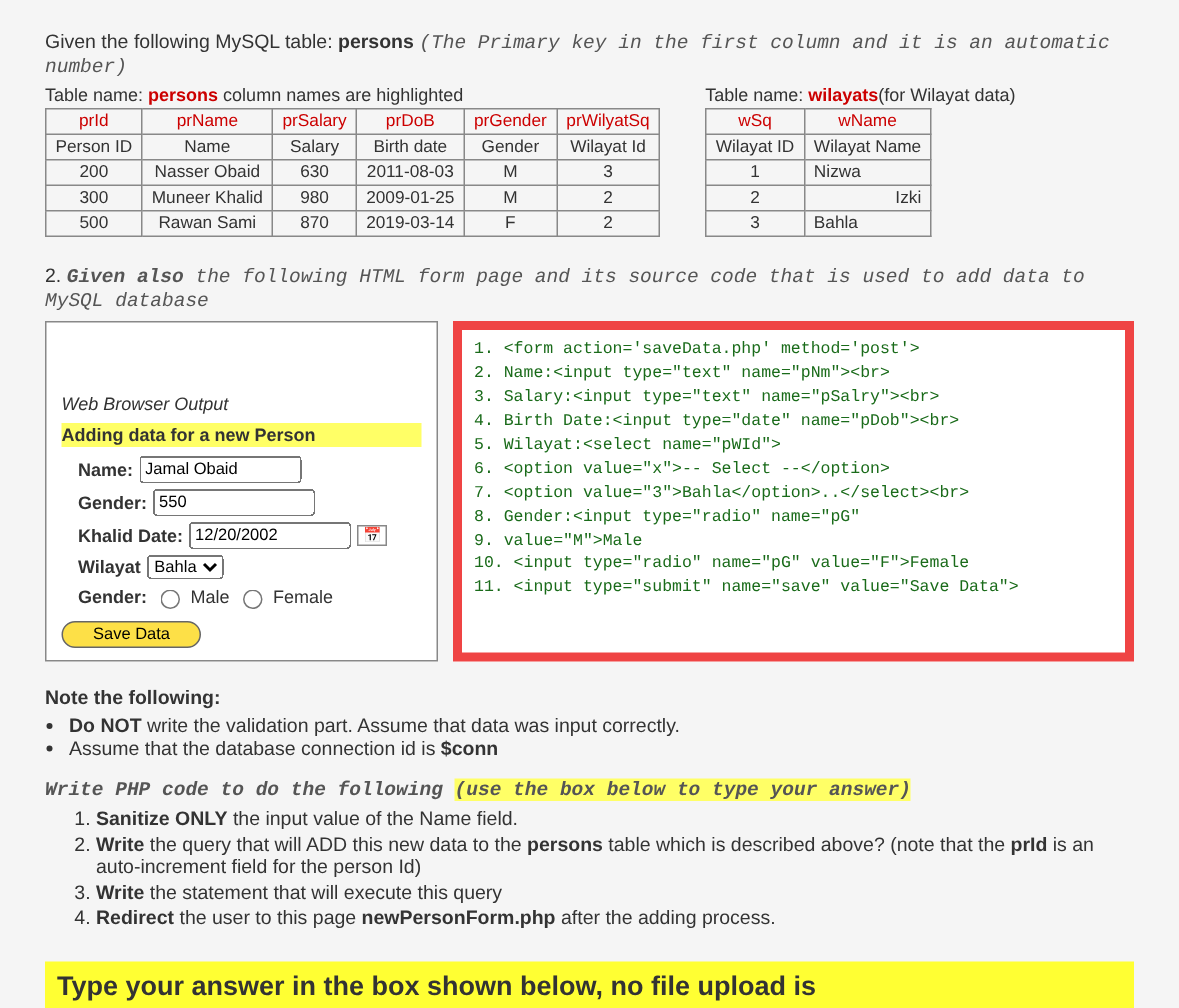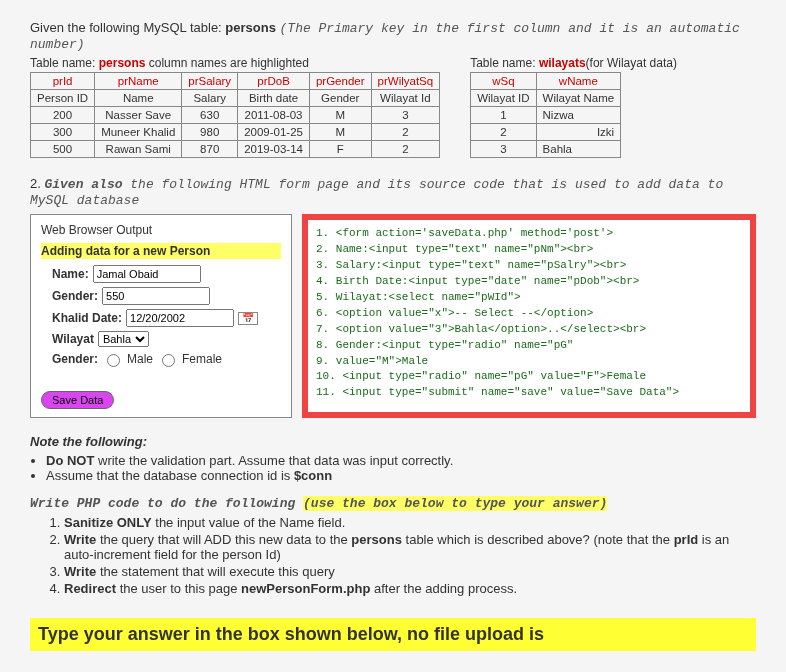--- a/index.html
+++ b/index.html
@@ -24,39 +24,39 @@
   .red-cell { color: #c00; }
   .q2 { margin-bottom: 6px; }
   .form-code-row { display: flex; gap: 10px; margin-bottom: 16px; }
   .browser-box {
     border: 1px solid #888;
     padding: 8px 10px;
     background: #fff;
     font-size: 12px;
     width: 240px;
   }
-  .browser-box .title { margin-bottom: 6px; }
+  .browser-box .title { font-style: italic; margin-bottom: 6px; margin-top: 39px; }
   .form-heading { background: #ffff66; font-weight: bold; padding: 1px 0; margin-bottom: 6px; font-size: 12px;}
   .form-line { margin: 4px 0; display: flex; align-items: center; gap: 4px; }
   .form-line label { font-weight: bold; padding-left: 11px; }
   .form-line input[type=text] { width: 100px; font-size: 11px; padding: 1px 2px;}
   .form-line select { font-size: 11px; }
-  button.save { border: 1px solid #666; border-radius: 10px; padding: 2px 10px; background: #d946ef; font-size: 11px; margin-top:20px;}
+  button.save { border: 1px solid #666; border-radius: 10px; padding: 2px 20px; background: #fde047; font-size: 11px; margin-top:4px;}
   .code-box {
     border: 6px solid #ef4444;
     background: #fff;
     padding: 6px 8px;
     font-family: "Courier New", monospace;
     font-size: 11px;
     color: #1a6b1a;
     line-height: 1.45;
     flex: 1;
   }
   .note-block { margin: 10px 0 12px 0; font-size: 13px; }
-  .note-block .bold { font-weight: bold; font-style: italic;}
+  .note-block .bold { font-weight: bold; }
   .note-block ul { margin: 4px 0 0 16px; padding: 0;}
   .task-block { margin-top: 8px; font-size: 13px; }
   .task-block ol { margin: 4px 0 0 18px; padding:0; }
   .task-block li { margin: 2px 16px; }
   .answer-banner {
     background: #ffff33;
     font-weight: bold;
     font-size: 18px;
     padding: 6px 8px;
     margin-top: 22px;
@@ -89,21 +89,21 @@
       <tr>
         <td>Person ID</td>
         <td>Name</td>
         <td>Salary</td>
         <td>Birth date</td>
         <td>Gender</td>
         <td>Wilayat Id</td>
       </tr>
       <tr>
             <td>200</td>
-            <td>Nasser Save</td>
+            <td>Nasser Obaid</td>
             <td>630</td>
             <td>2011-08-03</td>
             <td>M</td>
             <td>3</td>
           </tr>
       <tr>
             <td>300</td>
             <td>Muneer Khalid</td>
             <td>980</td>
             <td>2009-01-25</td>

